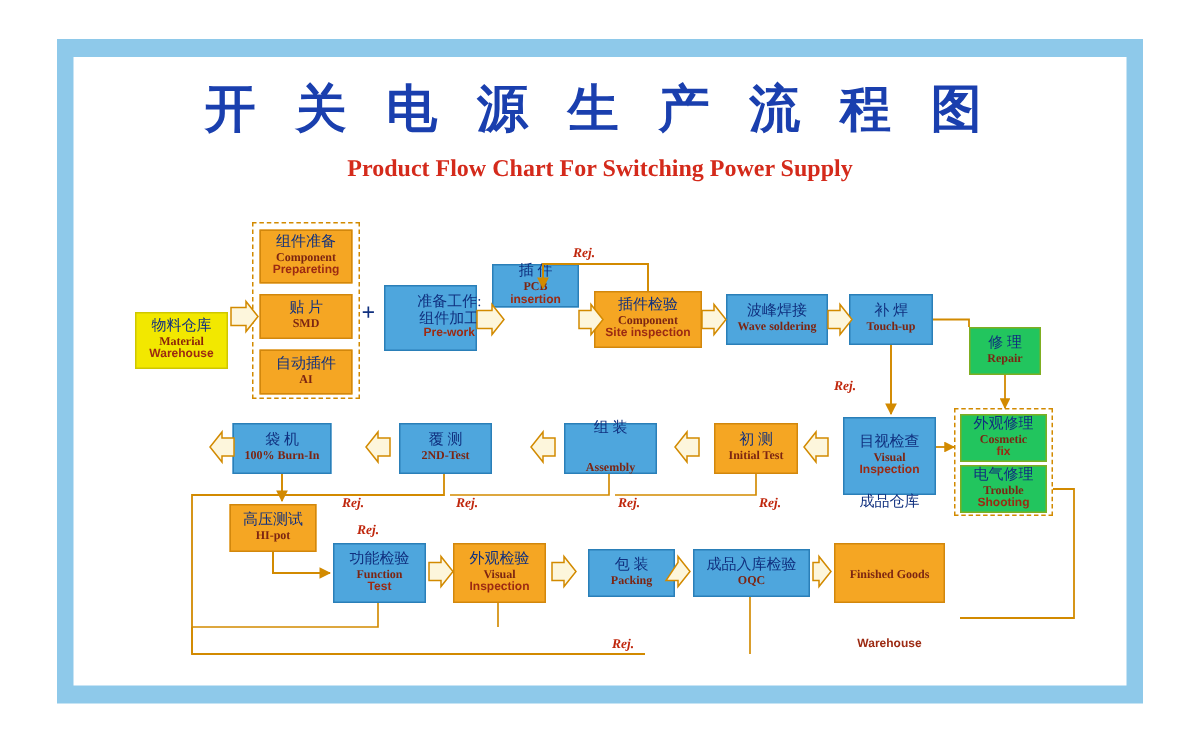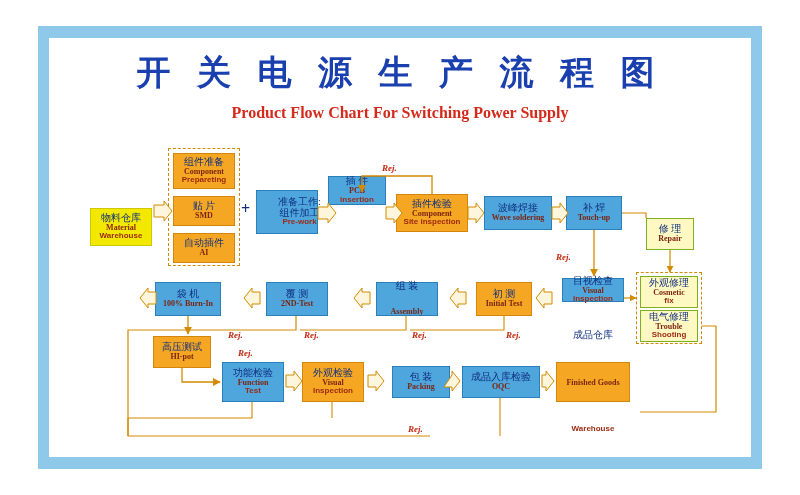--- a/index.html
+++ b/index.html
@@ -21,21 +21,21 @@
 
   .b-blue{background:#4ea6dd;border:1px solid #2a7fb8;}
   .b-blue .cn{color:#10307f;}
   .b-blue .en{color:#7c2512;}
   .b-orange{background:#f5a623;border:1px solid #d2870c;}
   .b-orange .cn{color:#10307f;}
   .b-orange .en{color:#7c2512;}
   .b-yellow{background:#f2e800;border:1px solid #cfc700;}
   .b-yellow .cn{color:#10307f;}
   .b-yellow .en{color:#8a2409;}
-  .b-green{background:#fef9c3;border:1px solid #7fae21;}
+  .b-green{background:#22c55e;border:1px solid #7fae21;}
   .b-green .cn{color:#10307f;}
   .b-green .en{color:#7c2512;}
 
   .dashed-group{position:absolute;border:1px dashed #d28a00;box-sizing:border-box;}
   .rej{position:absolute;font-family:"Liberation Serif",serif;font-weight:bold;color:#c0270d;font-size:9px;font-style:italic;}
   .plus{position:absolute;font-family:"Liberation Serif",serif;font-weight:bold;color:#10307f;font-size:16px;}
 </style>
 </head>
 <body>
 
@@ -113,21 +113,21 @@
     <div class="en">Cosmetic</div>
     <div class="en2">fix</div>
   </div>
 
   <div class="box b-green" style="left:640px;top:310px;width:58px;height:32px;">
     <div class="cn">电气修理</div>
     <div class="en">Trouble</div>
     <div class="en2">Shooting</div>
   </div>
 
-  <div class="box b-blue" style="left:562px;top:278px;width:62px;height:24px;">
+  <div class="box b-blue" style="left:562px;top:278px;width:62px;height:52px;">
     <div class="cn">目视检查</div>
     <div class="en">Visual</div>
     <div class="en2">Inspection</div>
   </div>
 
   <div class="box b-orange" style="left:476px;top:282px;width:56px;height:34px;">
     <div class="cn">初 测</div>
     <div class="en">Initial Test</div>
   </div>
 

